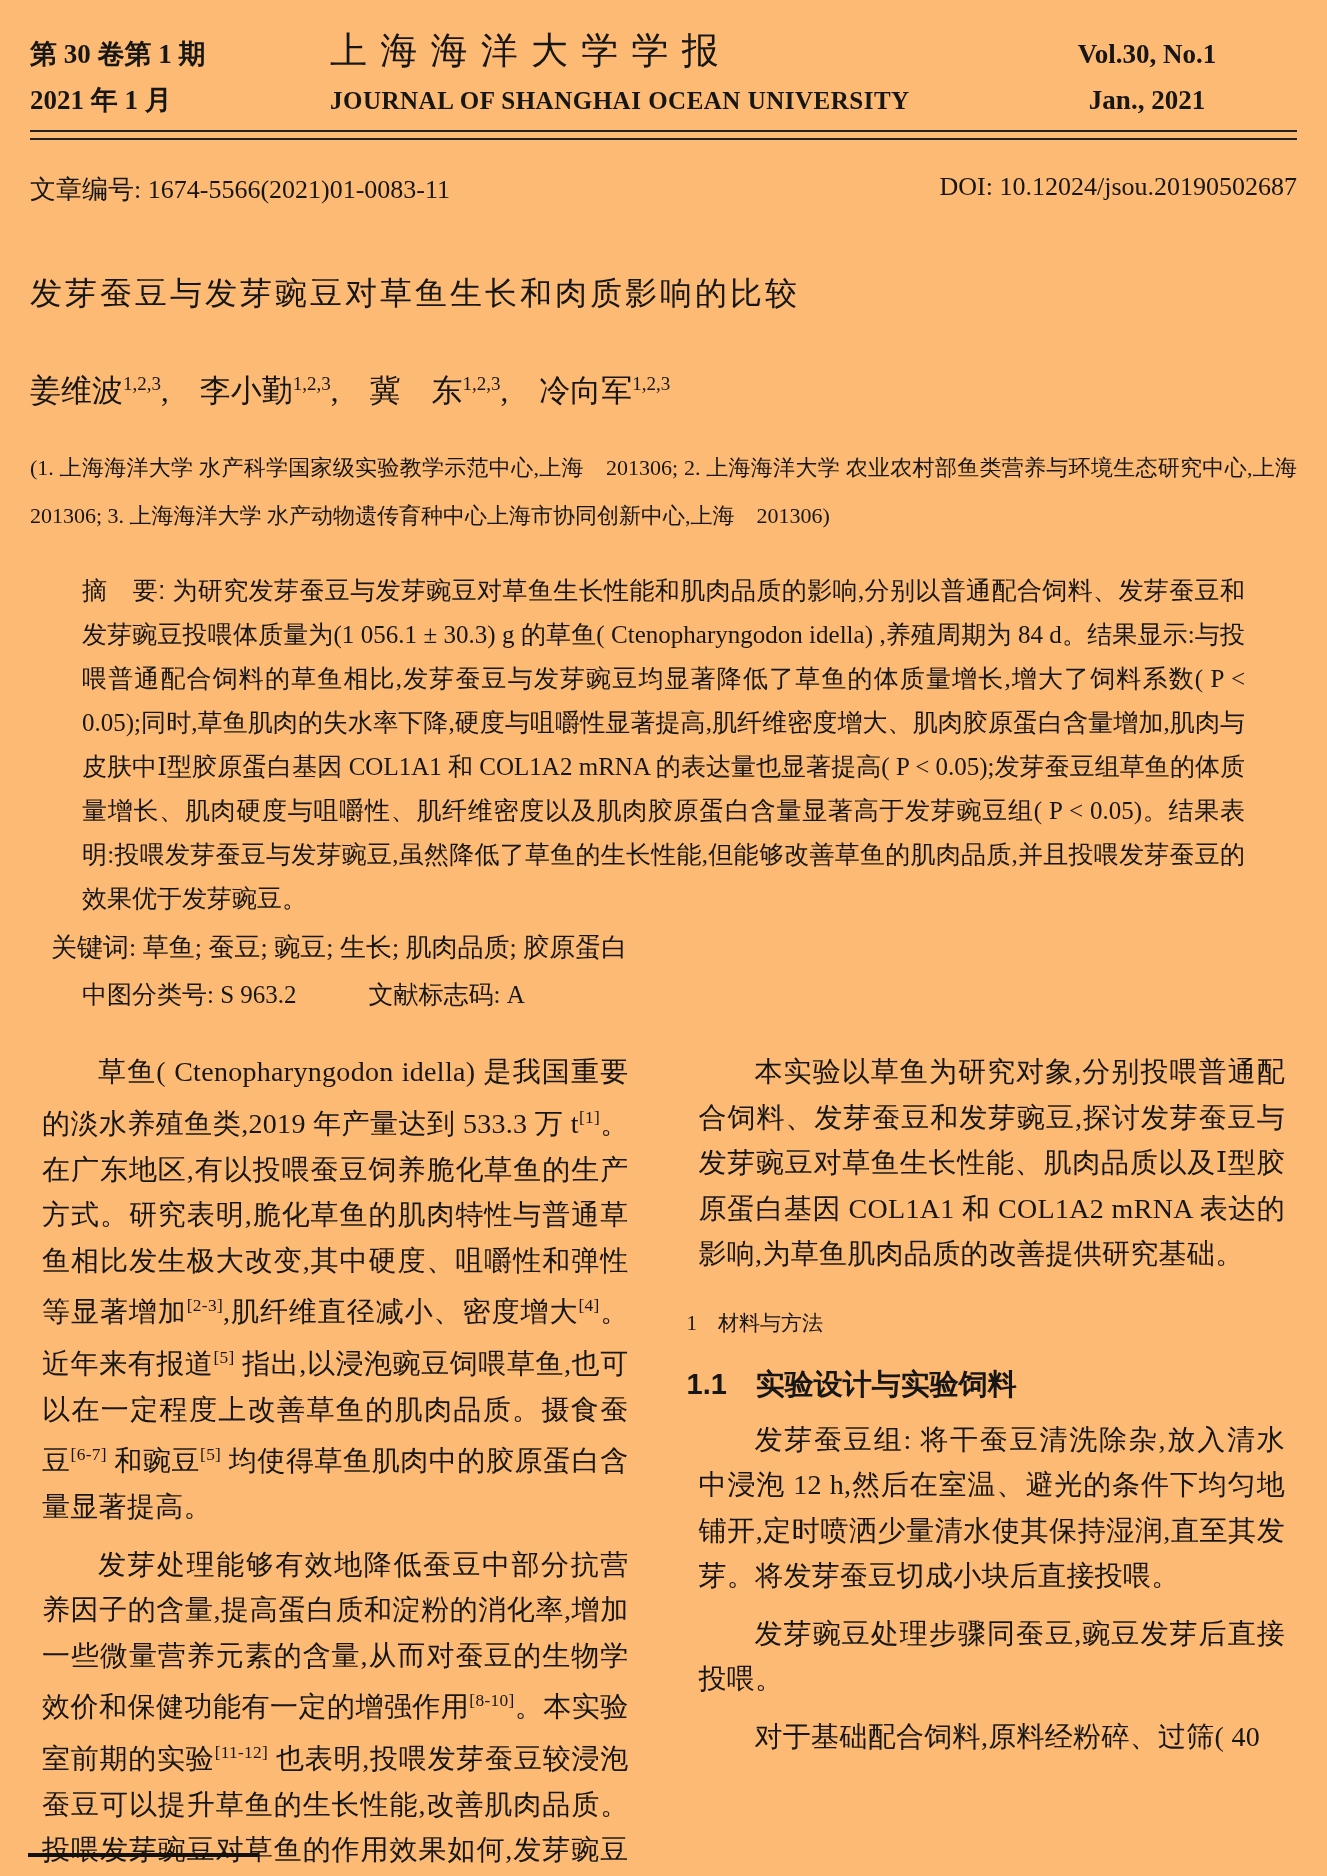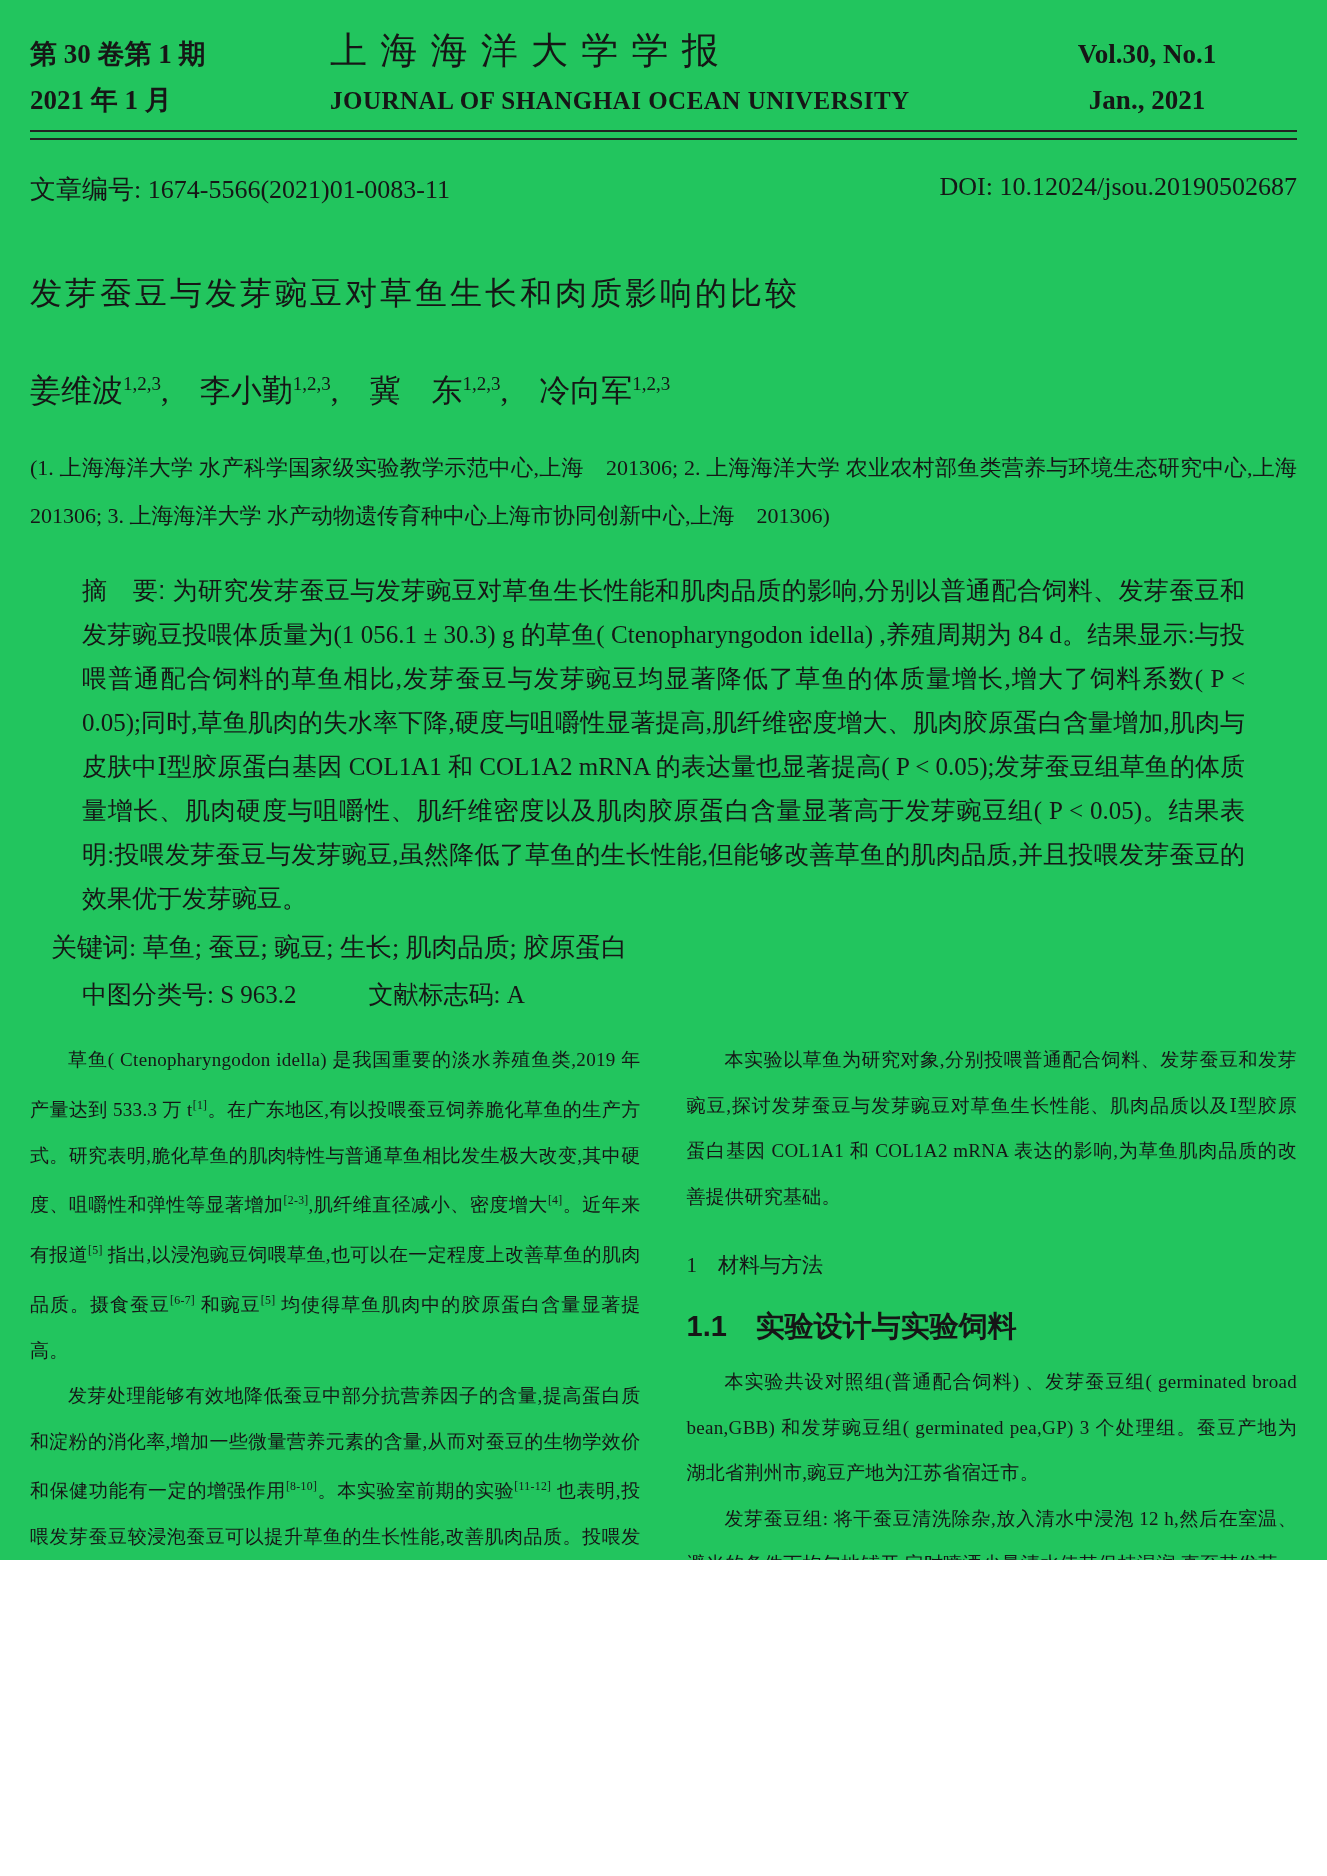--- a/index.html
+++ b/index.html
@@ -1,19 +1,19 @@
 <!DOCTYPE html>
 <html><head>
 <meta charset="utf-8">
 <style>
   html,body{margin:0;padding:0;background:#ffffff;}
   .page{
     position:relative;
-    width:1327px;height:1560px;
-    background:#22c55e;color:#161616;
+    width:1327px;height:1876px;
+    background:#fdba74;color:#161616;
     font-family:"Liberation Serif","DejaVu Serif",serif;
     box-sizing:border-box;
     padding:26px 30px 0 30px;
     overflow:hidden;
   }
   
   .hrow{display:flex;justify-content:space-between;align-items:baseline;}
   .hrow + .hrow{margin-top:6px;}
   .hside{width:300px;font-weight:bold;font-size:27px;white-space:nowrap;}
   .hside.right{text-align:center;}
@@ -34,21 +34,21 @@
   .authors sup{font-size:19px;}
   .affiliation{margin-top:30px;font-size:22px;line-height:48px;text-align:justify;}
   
   .abstract{margin:28px 52px 0 52px;font-size:25px;line-height:44px;text-align:justify;text-justify:inter-ideograph;}
   .kw-row{margin:4px 52px 0 21px;font-size:26px;line-height:44px;}
   .clc-row{margin:2px 52px 0 52px;font-size:25px;line-height:44px;}
   .clc-gap{display:inline-block;width:72px;}
   
   .columns{display:flex;gap:46px;margin-top:20px;}
   .col{width:612px;}
-  .body-p{margin:0;font-size:19px;line-height:45.5px;text-align:justify;text-justify:inter-ideograph;text-indent:2em;letter-spacing:0.3px;}
+  .body-p{margin:12px;font-size:28px;line-height:45.5px;text-align:justify;text-justify:inter-ideograph;text-indent:2em;letter-spacing:0.3px;}
   .body-p sup{font-size:0.62em;}
   .it{}
   .sec-h1{font-size:21px;font-weight:normal;margin:24px 0 18px 0;line-height:44px;}
   .sec-h2{font-family:"Liberation Sans","DejaVu Sans",sans-serif;font-size:29px;font-weight:bold;margin:0 0 12px 0;line-height:42px;}
   .footnote-rule{position:absolute;left:28px;top:1853px;width:230px;height:4px;background:#111;}
 </style>
 </head>
 <body>
 
 <div class="page">
@@ -94,21 +94,20 @@
 
   <div class="columns">
     <div class="col">
       <p class="body-p"><span>草鱼( </span><span class="it">Ctenopharyngodon idella</span><span>) 是我国重要的淡水养殖鱼类,2019 年产量达到 533.3 万 t</span><sup>[1]</sup><span>。在广东地区,有以投喂蚕豆饲养脆化草鱼的生产方式。研究表明,脆化草鱼的肌肉特性与普通草鱼相比发生极大改变,其中硬度、咀嚼性和弹性等显著增加</span><sup>[2-3]</sup><span>,肌纤维直径减小、密度增大</span><sup>[4]</sup><span>。近年来有报道</span><sup>[5]</sup><span> 指出,以浸泡豌豆饲喂草鱼,也可以在一定程度上改善草鱼的肌肉品质。摄食蚕豆</span><sup>[6-7]</sup><span> 和豌豆</span><sup>[5]</sup><span> 均使得草鱼肌肉中的胶原蛋白含量显著提高。</span></p>
       <p class="body-p"><span>发芽处理能够有效地降低蚕豆中部分抗营养因子的含量,提高蛋白质和淀粉的消化率,增加一些微量营养元素的含量,从而对蚕豆的生物学效价和保健功能有一定的增强作用</span><sup>[8-10]</sup><span>。本实验室前期的实验</span><sup>[11-12]</sup><span> 也表明,投喂发芽蚕豆较浸泡蚕豆可以提升草鱼的生长性能,改善肌肉品质。投喂发芽豌豆对草鱼的作用效果如何,发芽豌豆与发芽蚕豆相比,其作用效果又是如何,目前均未见相关报道。</span></p>
     </div>
     <div class="col">
       <p class="body-p"><span>本实验以草鱼为研究对象,分别投喂普通配合饲料、发芽蚕豆和发芽豌豆,探讨发芽蚕豆与发芽豌豆对草鱼生长性能、肌肉品质以及Ⅰ型胶原蛋白基因 </span><span class="it">COL1A1</span><span> 和 </span><span class="it">COL1A2</span><span> mRNA 表达的影响,为草鱼肌肉品质的改善提供研究基础。</span></p>
       <h2 class="sec-h1">1　材料与方法</h2>
       <h3 class="sec-h2">1.1　实验设计与实验饲料</h3>
-      <p class="body-p"><span>本实验共设对照组(普通配合饲料) 、发芽蚕豆组( germinated broad bean,GBB) 和发芽豌豆组( germinated pea,GP) 3 个处理组。蚕豆产地为湖北省荆州市,豌豆产地为江苏省宿迁市。</span></p>
       <p class="body-p"><span>发芽蚕豆组: 将干蚕豆清洗除杂,放入清水中浸泡 12 h,然后在室温、避光的条件下均匀地铺开,定时喷洒少量清水使其保持湿润,直至其发芽。将发芽蚕豆切成小块后直接投喂。</span></p>
       <p class="body-p"><span>发芽豌豆处理步骤同蚕豆,豌豆发芽后直接投喂。</span></p>
       <p class="body-p"><span>对于基础配合饲料,原料经粉碎、过筛( 40</span></p>
     </div>
   </div>
 
   <div class="footnote-rule"></div>
 
 </div>
 

